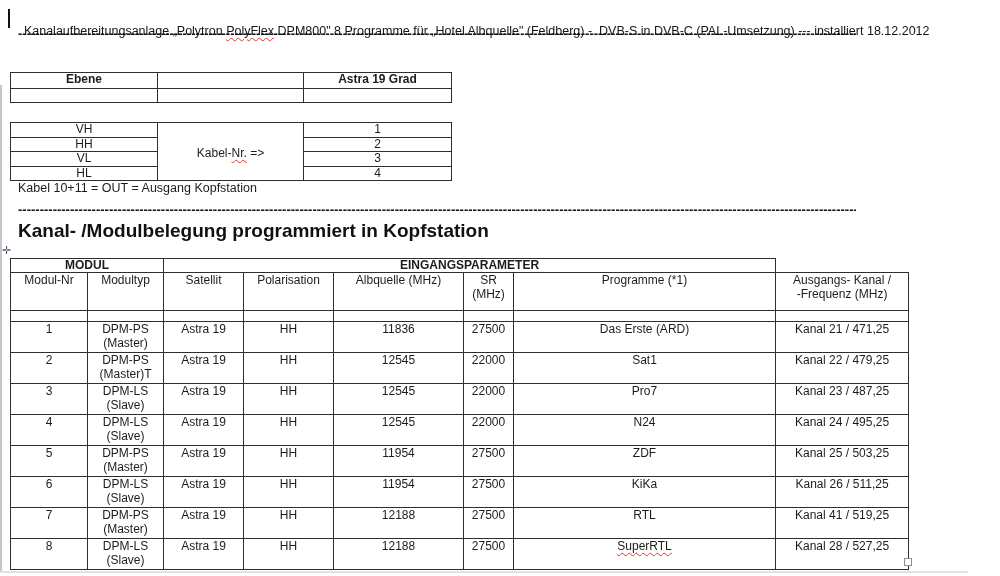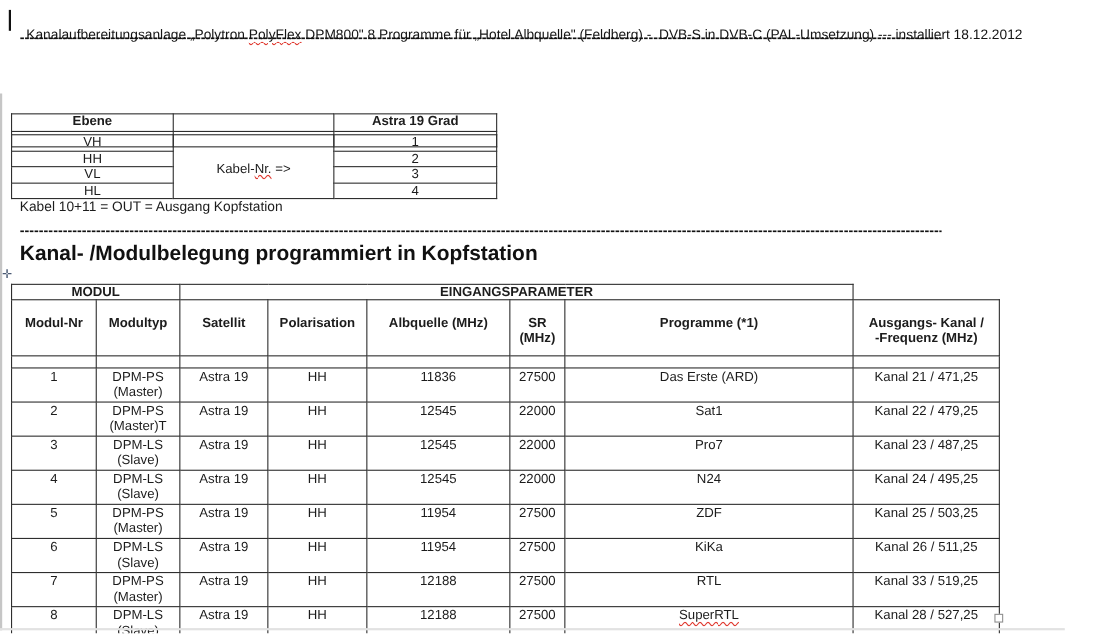--- a/index.html
+++ b/index.html
@@ -31,32 +31,32 @@
   .h1 { left:18px; top:49px; font-size:15.5px; font-weight:bold; word-spacing:4px; letter-spacing:0.2px; color:#111; }
   .h2 { left:18px; top:220px; font-size:19px; font-weight:bold; color:#111; }
   .footnote { left:18px; top:181px; font-size:12.5px; }
 
   table { border-collapse:collapse; table-layout:fixed; }
   td { border:1px solid #2e2e2e; text-align:center; vertical-align:top;
        padding:0 2px; font-size:12px; line-height:13.5px; overflow:hidden; white-space:pre-line; }
 
   
   .t1 { width:441px; }
-  .t1a { left:10px; top:103px; }
+  .t1a { left:10px; top:72px; }
   .t1b { left:10px; top:122px; }
   .t1a tr.hd td { height:15px; font-weight:bold; }
   .t1a tr.blank td { height:13px; }
   .t1b td { height:13px; }
   .t1b td.merged { vertical-align:middle; padding-bottom:10px; }
 
   
   .t2 { left:10px; top:258px; width:898px; }
   .t2 tr.gh td { height:13px; line-height:13px; font-weight:bold; }
   .t2 td.void { border:none; }
-  .t2 tr.ch td { height:36px; font-weight:bold; padding-top:14px; }
+  .t2 tr.ch td { height:36px; font-weight:normal; padding-top:1px; }
   .t2 tr.spacer td { height:10px; }
   .t2 tr.dr td { height:29px; padding-top:1px; }
 </style>
 </head>
 <body>
 
 <div class="page">
 
   <div class="abs caret"></div>
 
@@ -233,21 +233,21 @@
     </tr>
     <tr class="dr">
       <td>7</td>
       <td>DPM-PS
 (Master)</td>
       <td>Astra 19</td>
       <td>HH</td>
       <td>12188</td>
       <td>27500</td>
       <td>RTL</td>
-      <td>Kanal 33 / 519,25</td>
+      <td>Kanal 41 / 519,25</td>
     </tr>
     <tr class="dr">
       <td>8</td>
       <td>DPM-LS
 (Slave)</td>
       <td>Astra 19</td>
       <td>HH</td>
       <td>12188</td>
       <td>27500</td>
       <td><span class="sq">SuperRTL</span></td>

